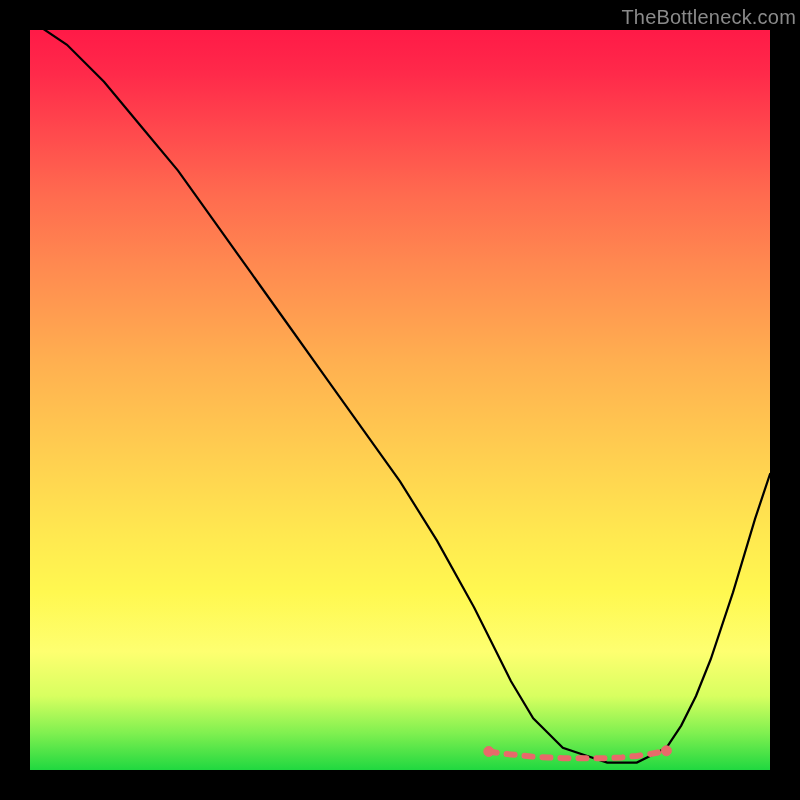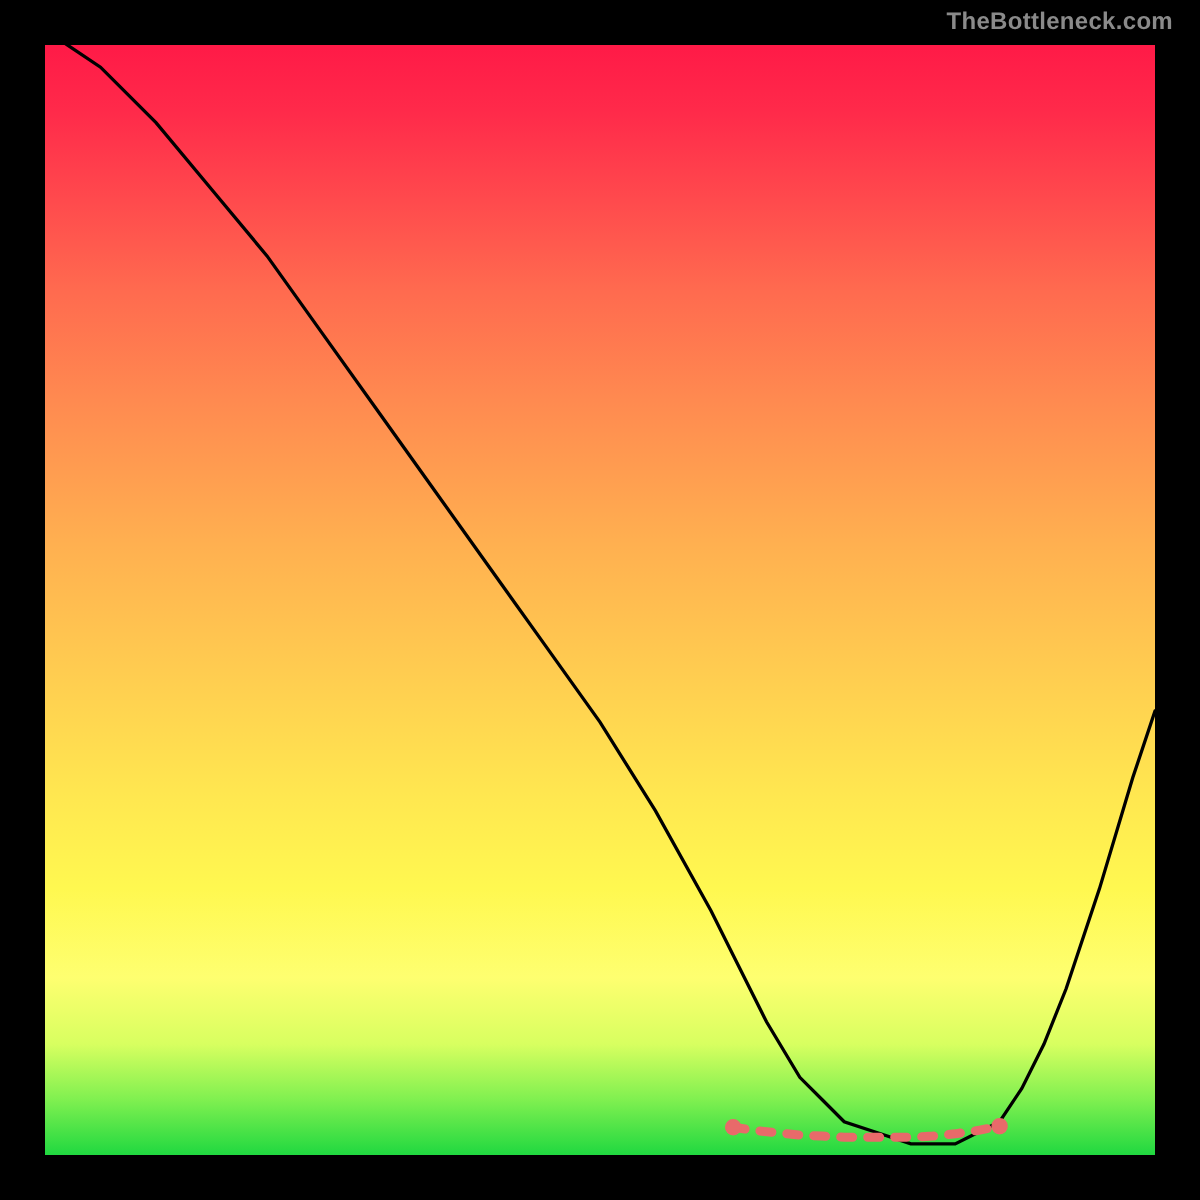--- a/index.html
+++ b/index.html
@@ -46,24 +46,24 @@
   svg.curves {
     position: absolute;
     left: 0;
     top: 0;
     width: 740px;
     height: 740px;
   }
   .watermark {
     position: absolute;
     top: 6px;
-    right: 18px;
+    right: 4px;
     color: #8a8a8a;
-    font-size: 16px;
-    font-weight: 700;
+    font-size: 20px;
+    font-weight: 400;
     letter-spacing: 0.2px;
   }
 </style>
 </head>
 <body>
 
 <div class="frame">
   <div class="plot"></div>
 
   <svg class="curves" viewBox="0 0 740 740" preserveAspectRatio="none">

